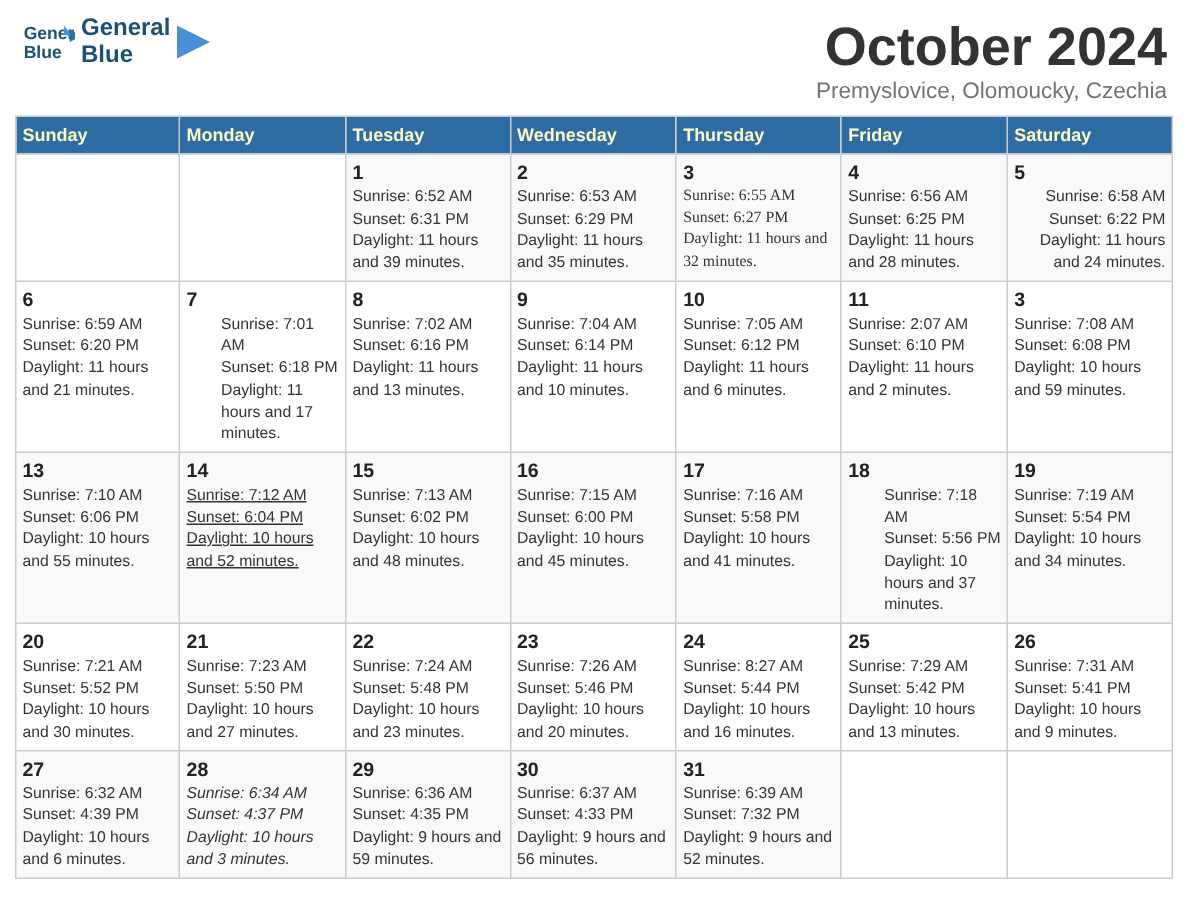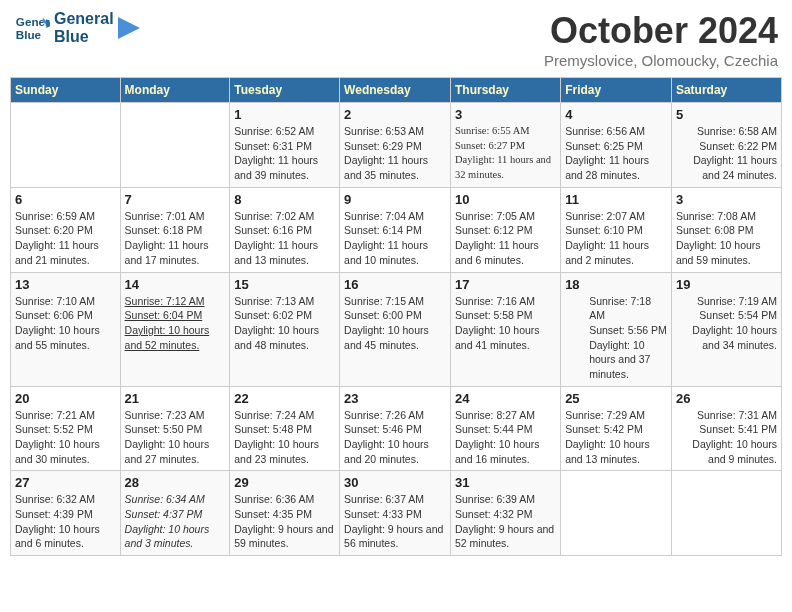--- a/index.html
+++ b/index.html
@@ -150,21 +150,21 @@
       </tr>
       <tr>
         <td>
           <div class="day-num">6</div>
           <div class="day-info" style="white-space: pre-line;">Sunrise: 6:59 AM
 Sunset: 6:20 PM
 Daylight: 11 hours and 21 minutes.</div>
         </td>
         <td>
           <div class="day-num">7</div>
-          <div class="day-info" style="white-space: pre-line;">Sunrise: 7:01 AM
+          <div class="day-info" style="white-space: pre-line; margin-left: 23px;">Sunrise: 7:01 AM
 Sunset: 6:18 PM
 Daylight: 11 hours and 17 minutes.</div>
         </td>
         <td>
           <div class="day-num">8</div>
           <div class="day-info" style="white-space: pre-line;">Sunrise: 7:02 AM
 Sunset: 6:16 PM
 Daylight: 11 hours and 13 minutes.</div>
         </td>
         <td>
@@ -224,21 +224,21 @@
 Daylight: 10 hours and 41 minutes.</div>
         </td>
         <td>
           <div class="day-num">18</div>
           <div class="day-info" style="white-space: pre-line; margin-left: 24px;">Sunrise: 7:18 AM
 Sunset: 5:56 PM
 Daylight: 10 hours and 37 minutes.</div>
         </td>
         <td>
           <div class="day-num">19</div>
-          <div class="day-info" style="white-space: pre-line; text-align: right;">Sunrise: 7:19 AM
+          <div class="day-info" style="white-space: pre-line;">Sunrise: 7:19 AM
 Sunset: 5:54 PM
 Daylight: 10 hours and 34 minutes.</div>
         </td>
       </tr>
       <tr>
         <td>
           <div class="day-num">20</div>
           <div class="day-info" style="white-space: pre-line;">Sunrise: 7:21 AM
 Sunset: 5:52 PM
 Daylight: 10 hours and 30 minutes.</div>
@@ -268,21 +268,21 @@
 Daylight: 10 hours and 16 minutes.</div>
         </td>
         <td>
           <div class="day-num">25</div>
           <div class="day-info" style="white-space: pre-line;">Sunrise: 7:29 AM
 Sunset: 5:42 PM
 Daylight: 10 hours and 13 minutes.</div>
         </td>
         <td>
           <div class="day-num">26</div>
-          <div class="day-info" style="white-space: pre-line; text-align: right;">Sunrise: 7:31 AM
+          <div class="day-info" style="white-space: pre-line;">Sunrise: 7:31 AM
 Sunset: 5:41 PM
 Daylight: 10 hours and 9 minutes.</div>
         </td>
       </tr>
       <tr>
         <td>
           <div class="day-num">27</div>
           <div class="day-info" style="white-space: pre-line;">Sunrise: 6:32 AM
 Sunset: 4:39 PM
 Daylight: 10 hours and 6 minutes.</div>
@@ -301,20 +301,20 @@
         </td>
         <td>
           <div class="day-num">30</div>
           <div class="day-info" style="white-space: pre-line;">Sunrise: 6:37 AM
 Sunset: 4:33 PM
 Daylight: 9 hours and 56 minutes.</div>
         </td>
         <td>
           <div class="day-num">31</div>
           <div class="day-info" style="white-space: pre-line;">Sunrise: 6:39 AM
-Sunset: 4:32 PM
+Sunset: 7:32 PM
 Daylight: 9 hours and 52 minutes.</div>
         </td>
         <td class="empty"></td>
         <td class="empty"></td>
       </tr>
     </tbody>
 </table>
 
 </body></html>

